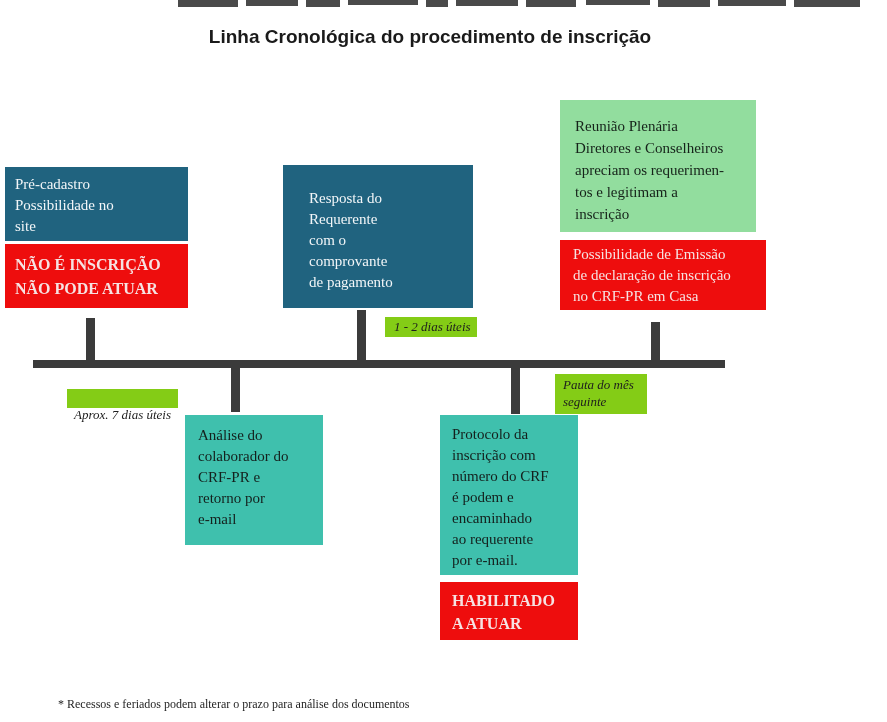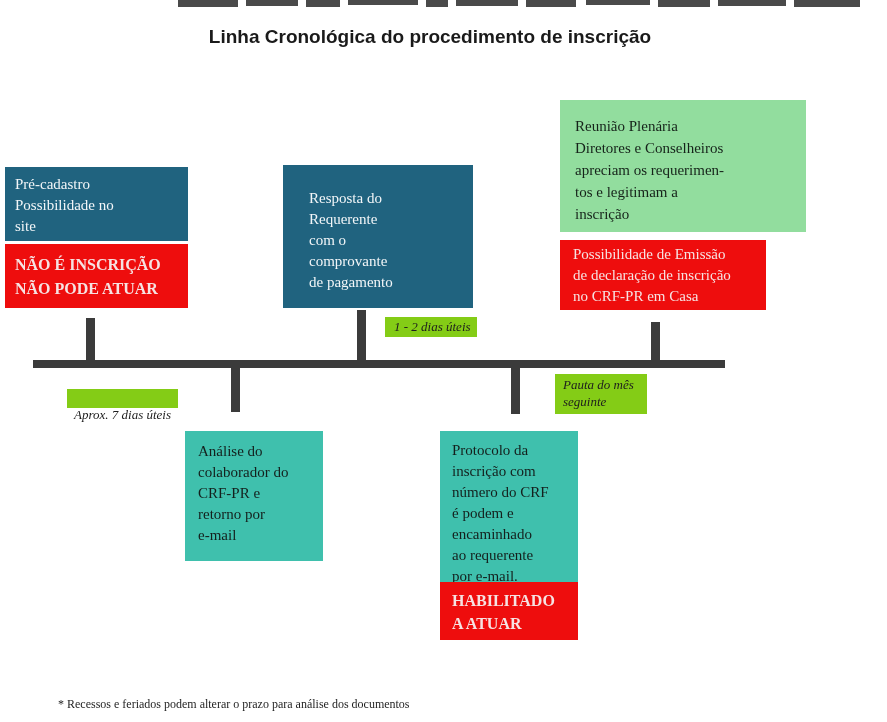--- a/index.html
+++ b/index.html
@@ -23,21 +23,21 @@
   
   .tl-box{
     position:absolute;
     box-sizing:border-box;
     white-space:pre-line;
     font-size:15px;line-height:21px;
   }
   .box-blue{background:#20637f;color:#f2f6f8;}
   .box-red{background:#ee0d0d;color:#f6e2e2;}
   .box-green{background:#92dd9e;color:#16231a;}
-  .box-teal{background:#3fc0ad;color:#14201d;margin-top:16px;}
+  .box-teal{background:#3fc0ad;color:#14201d;}
   .bold{font-weight:bold;}
   .gray-label{
     position:absolute;box-sizing:border-box;
     background:#84cc16;color:#1d1d1d;
     font-size:13px;line-height:17px;
     white-space:pre-line;
     font-style:italic;
   }
   .timeline-bar{position:absolute;background:#3b3b3b;}
   .tick{position:absolute;width:9px;background:#3b3b3b;}
@@ -73,21 +73,21 @@
 
   <div class="tl-box box-red bold" style="left:5px;top:244px;width:183px;height:64px;padding:9px 10px 0 10px;font-size:16px;line-height:24px;">NÃO É INSCRIÇÃO
 NÃO PODE ATUAR</div>
 
   <div class="tl-box box-blue" style="left:283px;top:165px;width:190px;height:143px;padding:23px 10px 0 26px;">Resposta do
 Requerente
 com o
 comprovante
 de pagamento</div>
 
-  <div class="tl-box box-green" style="left:560px;top:100px;width:246px;height:132px;padding:15px 10px 0 15px;line-height:22px;">Reunião Plenária
+  <div class="tl-box box-green" style="left:560px;top:100px;width:196px;height:132px;padding:15px 10px 0 15px;line-height:22px;">Reunião Plenária
 Diretores e Conselheiros
 apreciam os requerimen-
 tos e legitimam a
 inscrição</div>
 
   <div class="tl-box box-red" style="left:560px;top:240px;width:206px;height:70px;padding:4px 6px 0 13px;">Possibilidade de Emissão
 de declaração de inscrição
 no CRF-PR em Casa</div>
 
   <div class="timeline-bar" style="left:33px;top:360px;width:692px;height:8px;"></div>

